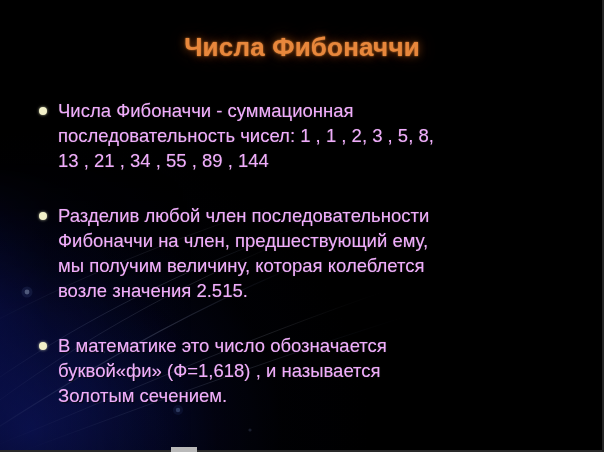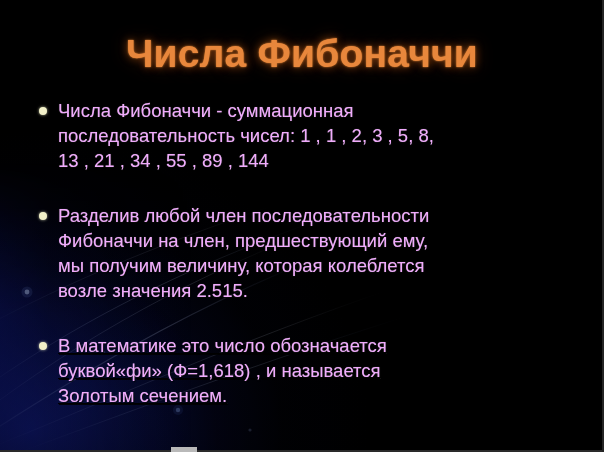--- a/index.html
+++ b/index.html
@@ -72,21 +72,21 @@
   .arcs { opacity: 0.55; }
   .dots { opacity: 0.9; }
 
   
   .title {
     position: absolute;
     left: 0;
     top: 32px;
     width: 604px;
     text-align: center;
-    font-size: 39px;
+    font-size: 26px;
     font-weight: bold;
     letter-spacing: 0.2px;
     color: #e8873c;
     text-shadow:
       0 0 2px rgba(255,150,60,0.85),
       0 0 8px rgba(225,110,30,0.55),
       0 0 18px rgba(190,80,18,0.35),
       1px 1px 1px rgba(0,0,0,0.9);
     white-space: nowrap;
   }
@@ -96,21 +96,21 @@
     position: absolute;
     left: 34px;
     top: 98px;
     width: 536px;
   }
   .bullet-item {
     position: relative;
     padding-left: 24px;
     margin-bottom: 30px;
   }
-  .bullet-item:last-child { margin-bottom: 15px; text-decoration: underline; }
+  .bullet-item:last-child { margin-bottom: 15px; }
 
   .bullet-dot {
     position: absolute;
     left: 5px;
     top: 9px;
     width: 8px;
     height: 8px;
     border-radius: 50%;
     background: #f2f0c8;
     box-shadow: 0 0 3px rgba(255,255,210,0.7);

